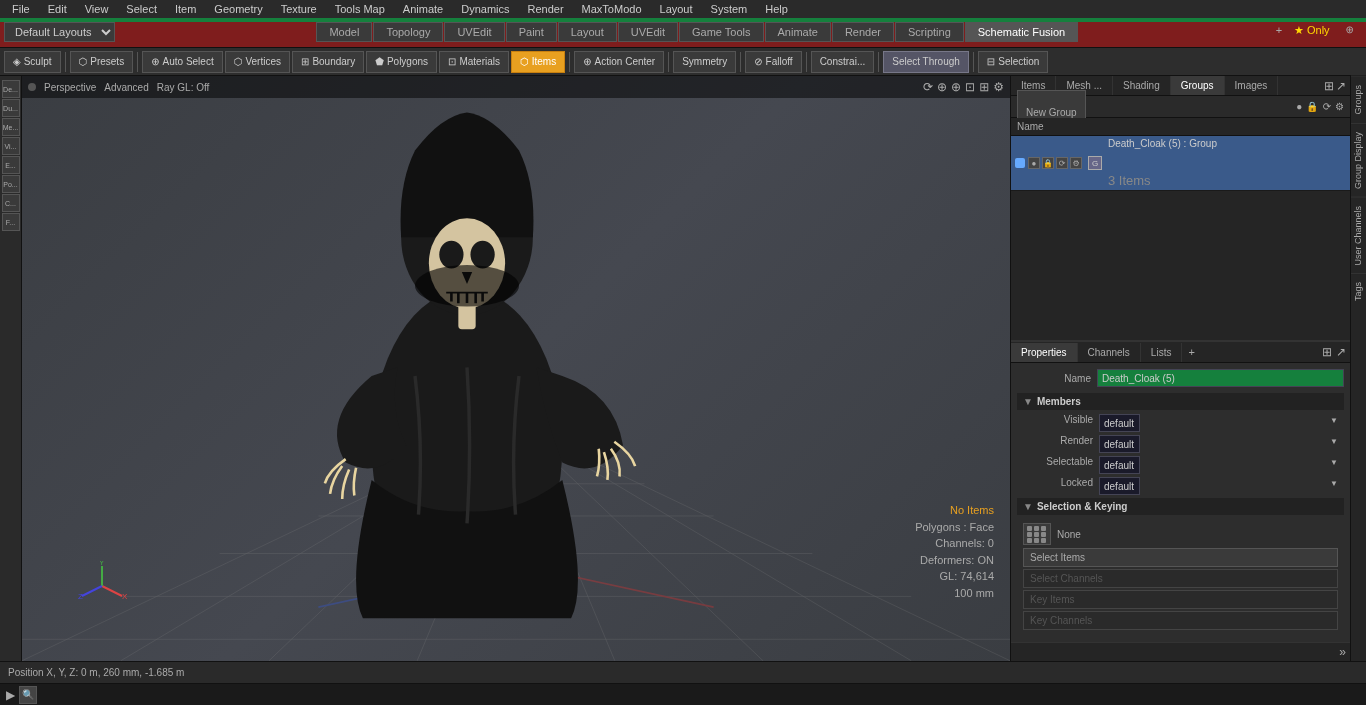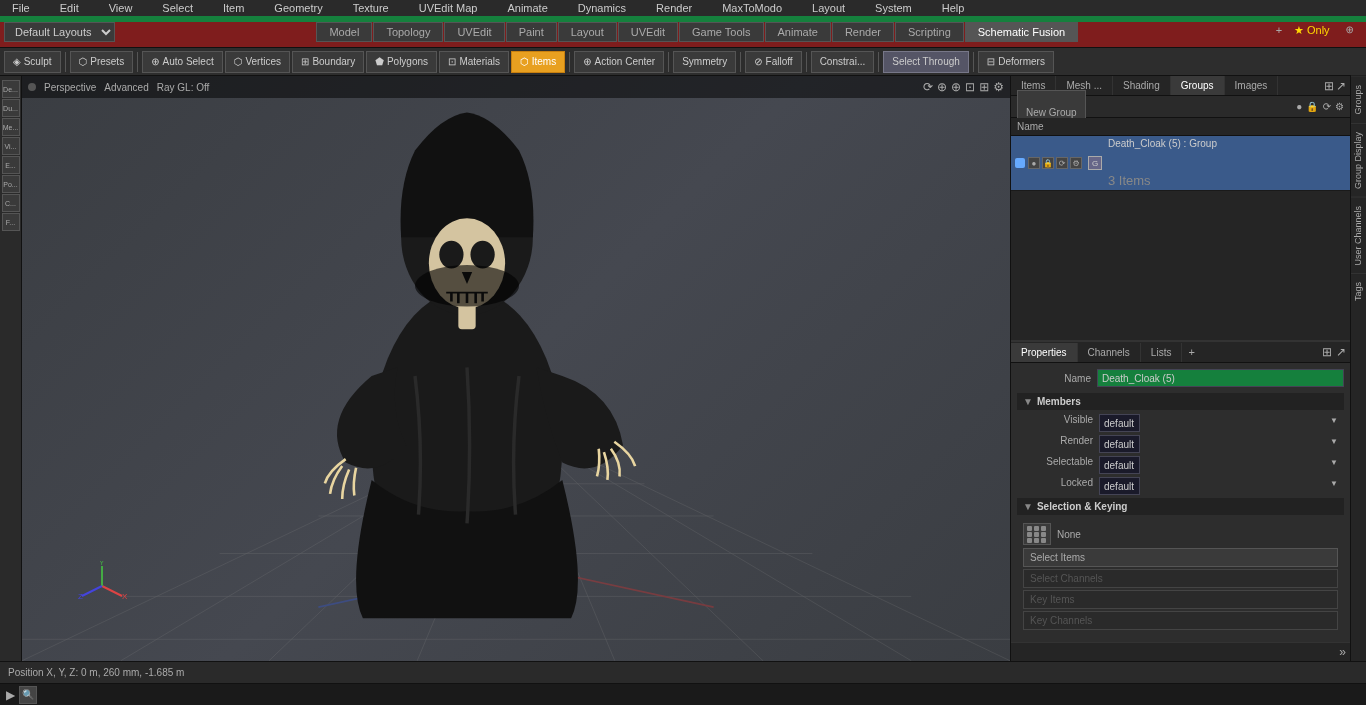--- a/index.html
+++ b/index.html
@@ -1,19 +1,19 @@
 <!DOCTYPE html>
 <html><head>
   <meta charset="utf-8">
   <style>
     * { box-sizing: border-box; margin: 0; padding: 0; }
     body { background: #3a3a3a; color: #ccc; font-family: Arial, sans-serif; font-size: 11px; width: 1366px; height: 705px; overflow: hidden; }
 
     
-    #menu-bar { background: #2a2a2a; height: 22px; display: flex; align-items: center; padding: 0 4px; gap: 14px; border-bottom: 6px solid #15803d; }
+    #menu-bar { background: #2a2a2a; height: 22px; display: flex; align-items: center; padding: 0 4px; gap: 2px; border-bottom: 4px solid #15803d; }
     .menu-item { padding: 2px 8px; cursor: pointer; color: #ccc; font-size: 11px; }
 
     
     #layout-bar { background: #7f1d1d; height: 26px; display: flex; align-items: flex-start; padding: 0 4px; border-bottom: 1px solid #111; }
     .layout-dropdown { background: #3a3a3a; border: 1px solid #555; color: #ccc; padding: 2px 6px; font-size: 11px; margin-right: 8px; }
     .layout-tabs { display: flex; gap: 1px; flex: 1; justify-content: center; }
     .layout-tab { padding: 3px 12px; background: #3a3a3a; color: #aaa; font-size: 11px; cursor: pointer; border: 1px solid #555; }
     .layout-tab.active { background: #555; color: #fff; }
     .layout-star { margin-left: auto; color: #ffd700; font-size: 11px; padding: 2px 8px; }
     .layout-plus { color: #aaa; padding: 2px 4px; cursor: pointer; }
@@ -106,21 +106,21 @@
 <body>
 
 <div id="menu-bar">
   <span class="menu-item">File</span>
   <span class="menu-item">Edit</span>
   <span class="menu-item">View</span>
   <span class="menu-item">Select</span>
   <span class="menu-item">Item</span>
   <span class="menu-item">Geometry</span>
   <span class="menu-item">Texture</span>
-  <span class="menu-item">UVEdit Map</span>
+  <span class="menu-item">Tools Map</span>
   <span class="menu-item">Animate</span>
   <span class="menu-item">Dynamics</span>
   <span class="menu-item">Render</span>
   <span class="menu-item">MaxToModo</span>
   <span class="menu-item">Layout</span>
   <span class="menu-item">System</span>
   <span class="menu-item">Help</span>
 </div>
 
 <div id="layout-bar">
@@ -198,21 +198,21 @@
   <button class="tool-btn">
     <span>Constrai...</span>
   </button>
   <div class="tool-separator"></div>
   <button class="tool-btn active2">
     <span>Select Through</span>
   </button>
   <div class="tool-separator"></div>
   <button class="tool-btn">
     <span>⊟</span>
-    <span>Deformers</span>
+    <span>Selection</span>
   </button>
 </div>
 
 <div id="main">
 
   <div id="left-sidebar">
     <div class="sidebar-btn" style="font-size:7px;">De...</div>
     <div class="sidebar-btn" style="font-size:7px;">Du...</div>
     <div class="sidebar-btn" style="font-size:7px;">Me...</div>
     <div class="sidebar-btn" style="font-size:7px;">Vi...</div>
@@ -301,20 +301,28 @@
 
       <svg style="position:absolute;bottom:50px;left:55px;width:50px;height:50px;" viewBox="0 0 50 50">
         <line x1="25" y1="25" x2="45" y2="35" stroke="#dd4444" stroke-width="2"></line>
         <text x="45" y="38" fill="#dd4444" font-size="8">X</text>
         <line x1="25" y1="25" x2="25" y2="5" stroke="#44aa44" stroke-width="2"></line>
         <text x="22" y="4" fill="#44aa44" font-size="8">Y</text>
         <line x1="25" y1="25" x2="5" y2="35" stroke="#4444dd" stroke-width="2"></line>
         <text x="1" y="38" fill="#4444dd" font-size="8">Z</text>
       </svg>
 
+      <div class="viewport-info">
+        <div style="color:#e8a020;">No Items</div>
+        <div style="color:#aaa;">Polygons : Face</div>
+        <div style="color:#aaa;">Channels: 0</div>
+        <div style="color:#aaa;">Deformers: ON</div>
+        <div style="color:#aaa;">GL: 74,614</div>
+        <div style="color:#aaa;">100 mm</div>
+      </div>
     </div>
   </div>
 
   <div id="right-panel">
 
     <div id="panel-tabs">
       <div class="panel-tab">Items</div>
       <div class="panel-tab">Mesh ...</div>
       <div class="panel-tab">Shading</div>
       <div class="panel-tab active">Groups</div>

